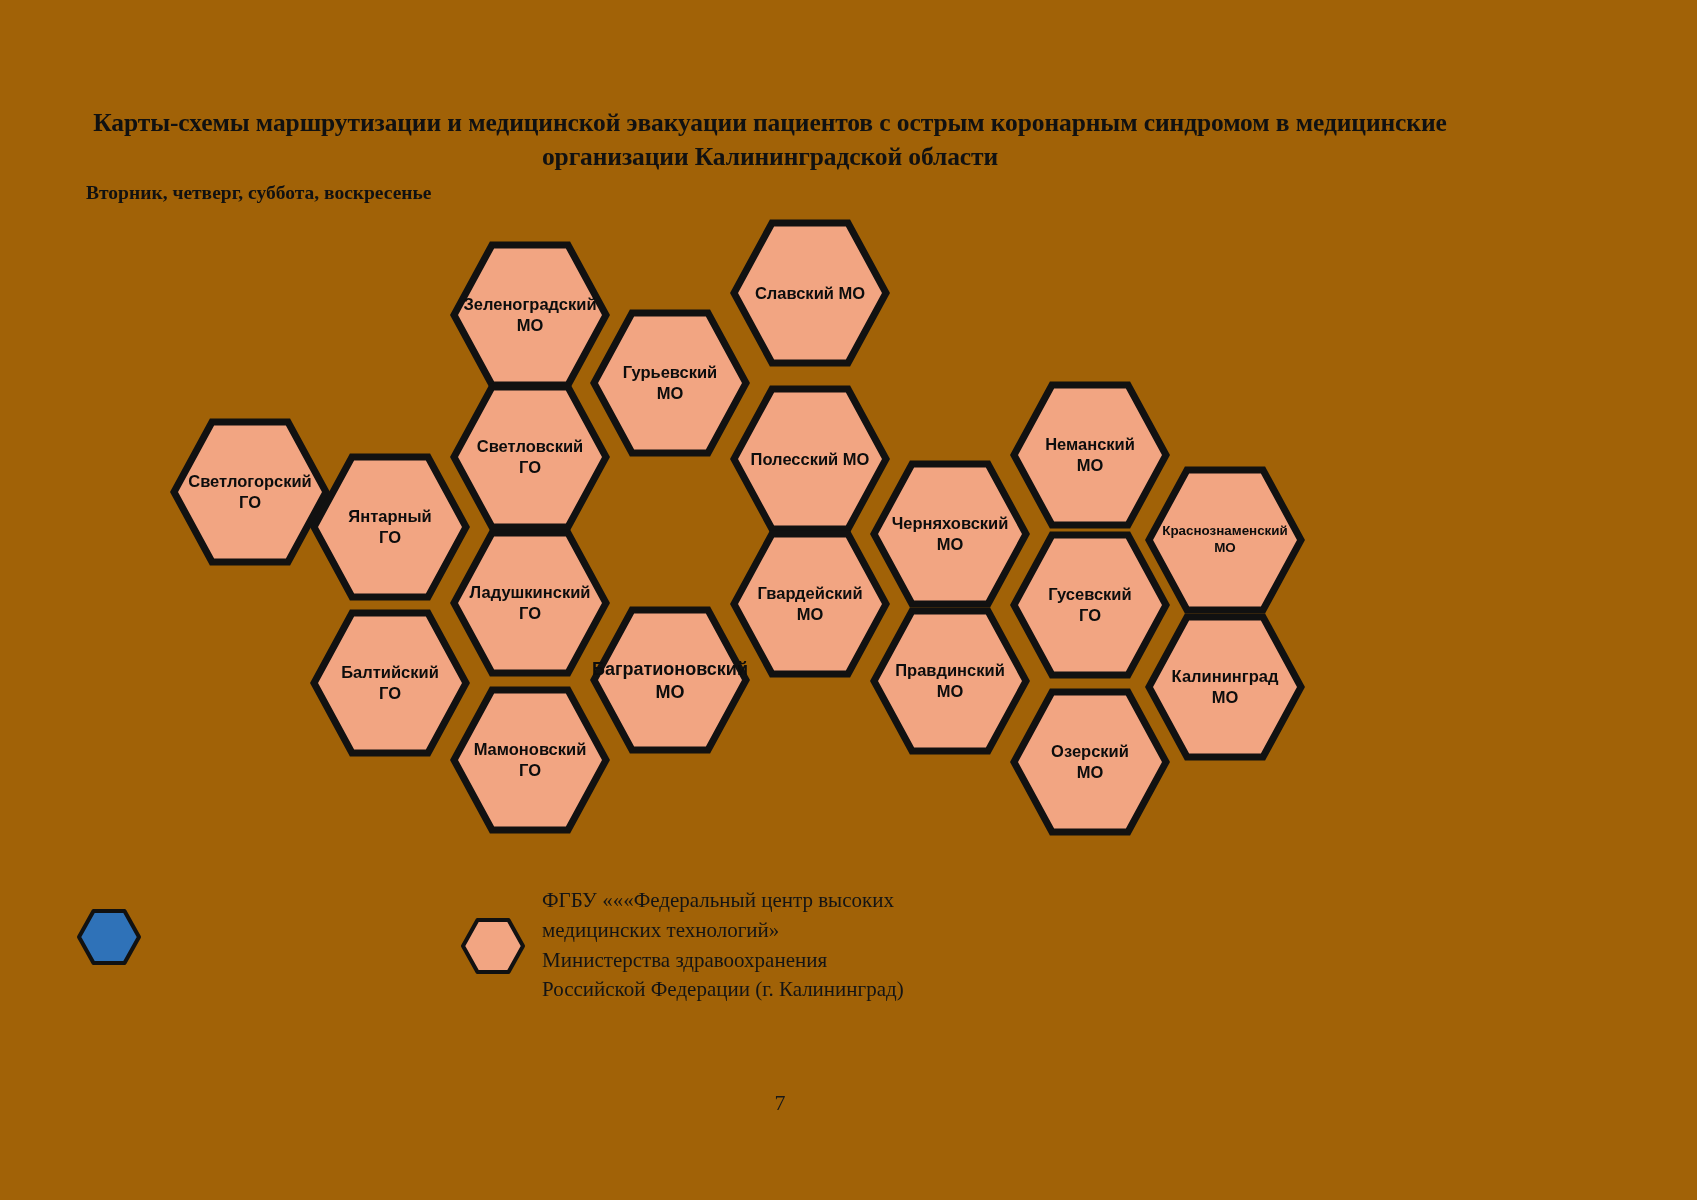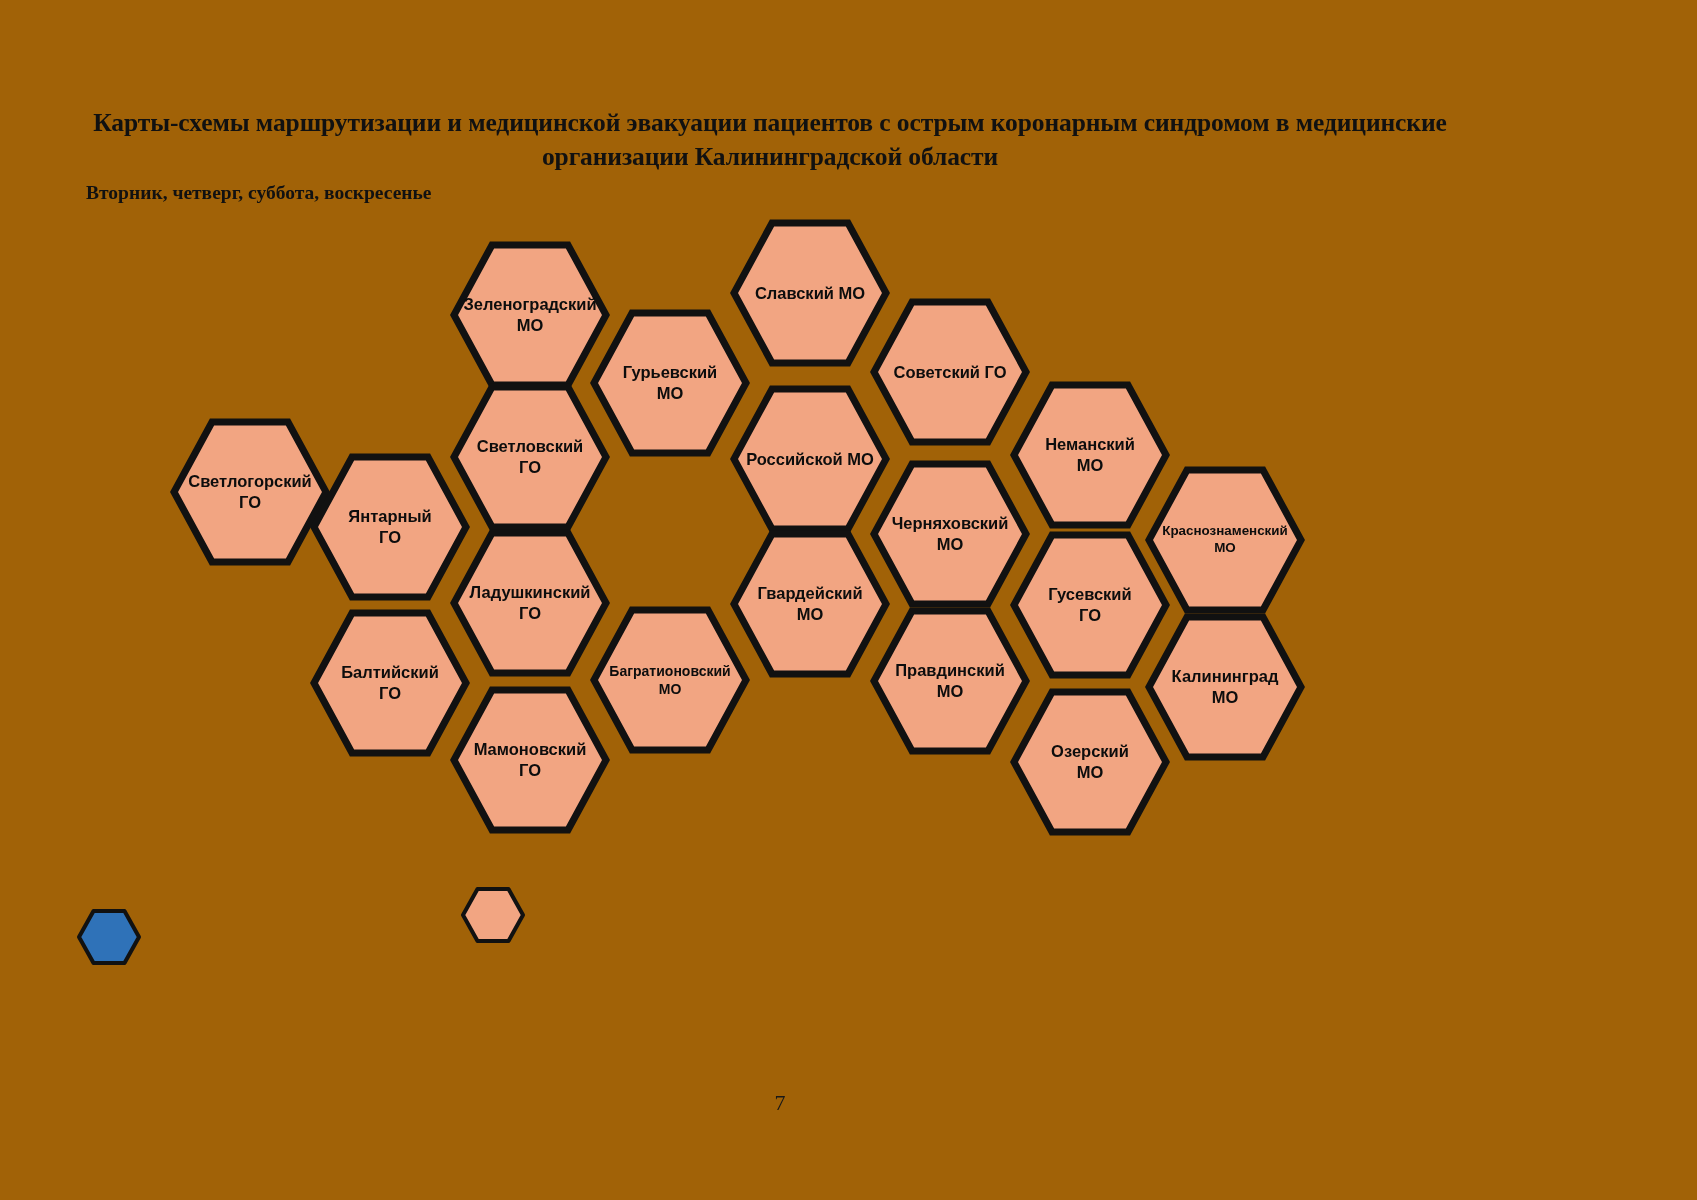--- a/index.html
+++ b/index.html
@@ -84,21 +84,21 @@
     pointer-events: none;
     white-space: pre-line;
   }
 
   .hex.capital .hex-label {
     color: #ffffff;
     font-size: 16px;
   }
 
   .hex-label.small {
-    font-size: 14px;
+    font-size: 18px;
   }
 
   .hex-label.xsmall {
     font-size: 13.4px;
   }
 
   
   .legend {
     position: absolute;
     left: 0;
@@ -224,34 +224,28 @@
       <div class="hex" style="left: 810px; top: 293px;">
         <svg viewBox="0 0 160 150" xmlns="http://www.w3.org/2000/svg">
           <polygon points="42,5 118,5 156,75 118,145 42,145 4,75" fill="#F2A582" stroke="#111111" stroke-width="7" stroke-linejoin="miter"></polygon>
         </svg>
         <div class="hex-label">Славский МО</div>
       </div>
       <div class="hex" style="left: 810px; top: 459px;">
         <svg viewBox="0 0 160 150" xmlns="http://www.w3.org/2000/svg">
           <polygon points="42,5 118,5 156,75 118,145 42,145 4,75" fill="#F2A582" stroke="#111111" stroke-width="7" stroke-linejoin="miter"></polygon>
         </svg>
-        <div class="hex-label">Российской МО</div>
+        <div class="hex-label">Полесский МО</div>
       </div>
       <div class="hex" style="left: 810px; top: 604px;">
         <svg viewBox="0 0 160 150" xmlns="http://www.w3.org/2000/svg">
           <polygon points="42,5 118,5 156,75 118,145 42,145 4,75" fill="#F2A582" stroke="#111111" stroke-width="7" stroke-linejoin="miter"></polygon>
         </svg>
         <div class="hex-label">Гвардейский
 МО</div>
-      </div>
-      <div class="hex" style="left: 950px; top: 372px;">
-        <svg viewBox="0 0 160 150" xmlns="http://www.w3.org/2000/svg">
-          <polygon points="42,5 118,5 156,75 118,145 42,145 4,75" fill="#F2A582" stroke="#111111" stroke-width="7" stroke-linejoin="miter"></polygon>
-        </svg>
-        <div class="hex-label">Советский ГО</div>
       </div>
       <div class="hex" style="left: 950px; top: 534px;">
         <svg viewBox="0 0 160 150" xmlns="http://www.w3.org/2000/svg">
           <polygon points="42,5 118,5 156,75 118,145 42,145 4,75" fill="#F2A582" stroke="#111111" stroke-width="7" stroke-linejoin="miter"></polygon>
         </svg>
         <div class="hex-label">Черняховский
 МО</div>
       </div>
       <div class="hex" style="left: 950px; top: 681px;">
         <svg viewBox="0 0 160 150" xmlns="http://www.w3.org/2000/svg">
@@ -306,19 +300,23 @@
         </svg>
       </span>
     </div>
 
     <div class="legend-item right">
       <span class="legend-swatch">
         <svg viewBox="0 0 62 58" xmlns="http://www.w3.org/2000/svg">
           <polygon points="15.5,3 46.5,3 61,29 46.5,55 15.5,55 1,29" fill="#F2A582" stroke="#111111" stroke-width="4" stroke-linejoin="round"></polygon>
         </svg>
       </span>
+      <span class="legend-text">ФГБУ «««Федеральный центр высоких
+медицинских технологий»
+Министерства здравоохранения
+Российской Федерации (г. Калининград)</span>
     </div>
 
   </div>
 
   <div class="page-number">7</div>
 
 </div>
 
 </body></html>

